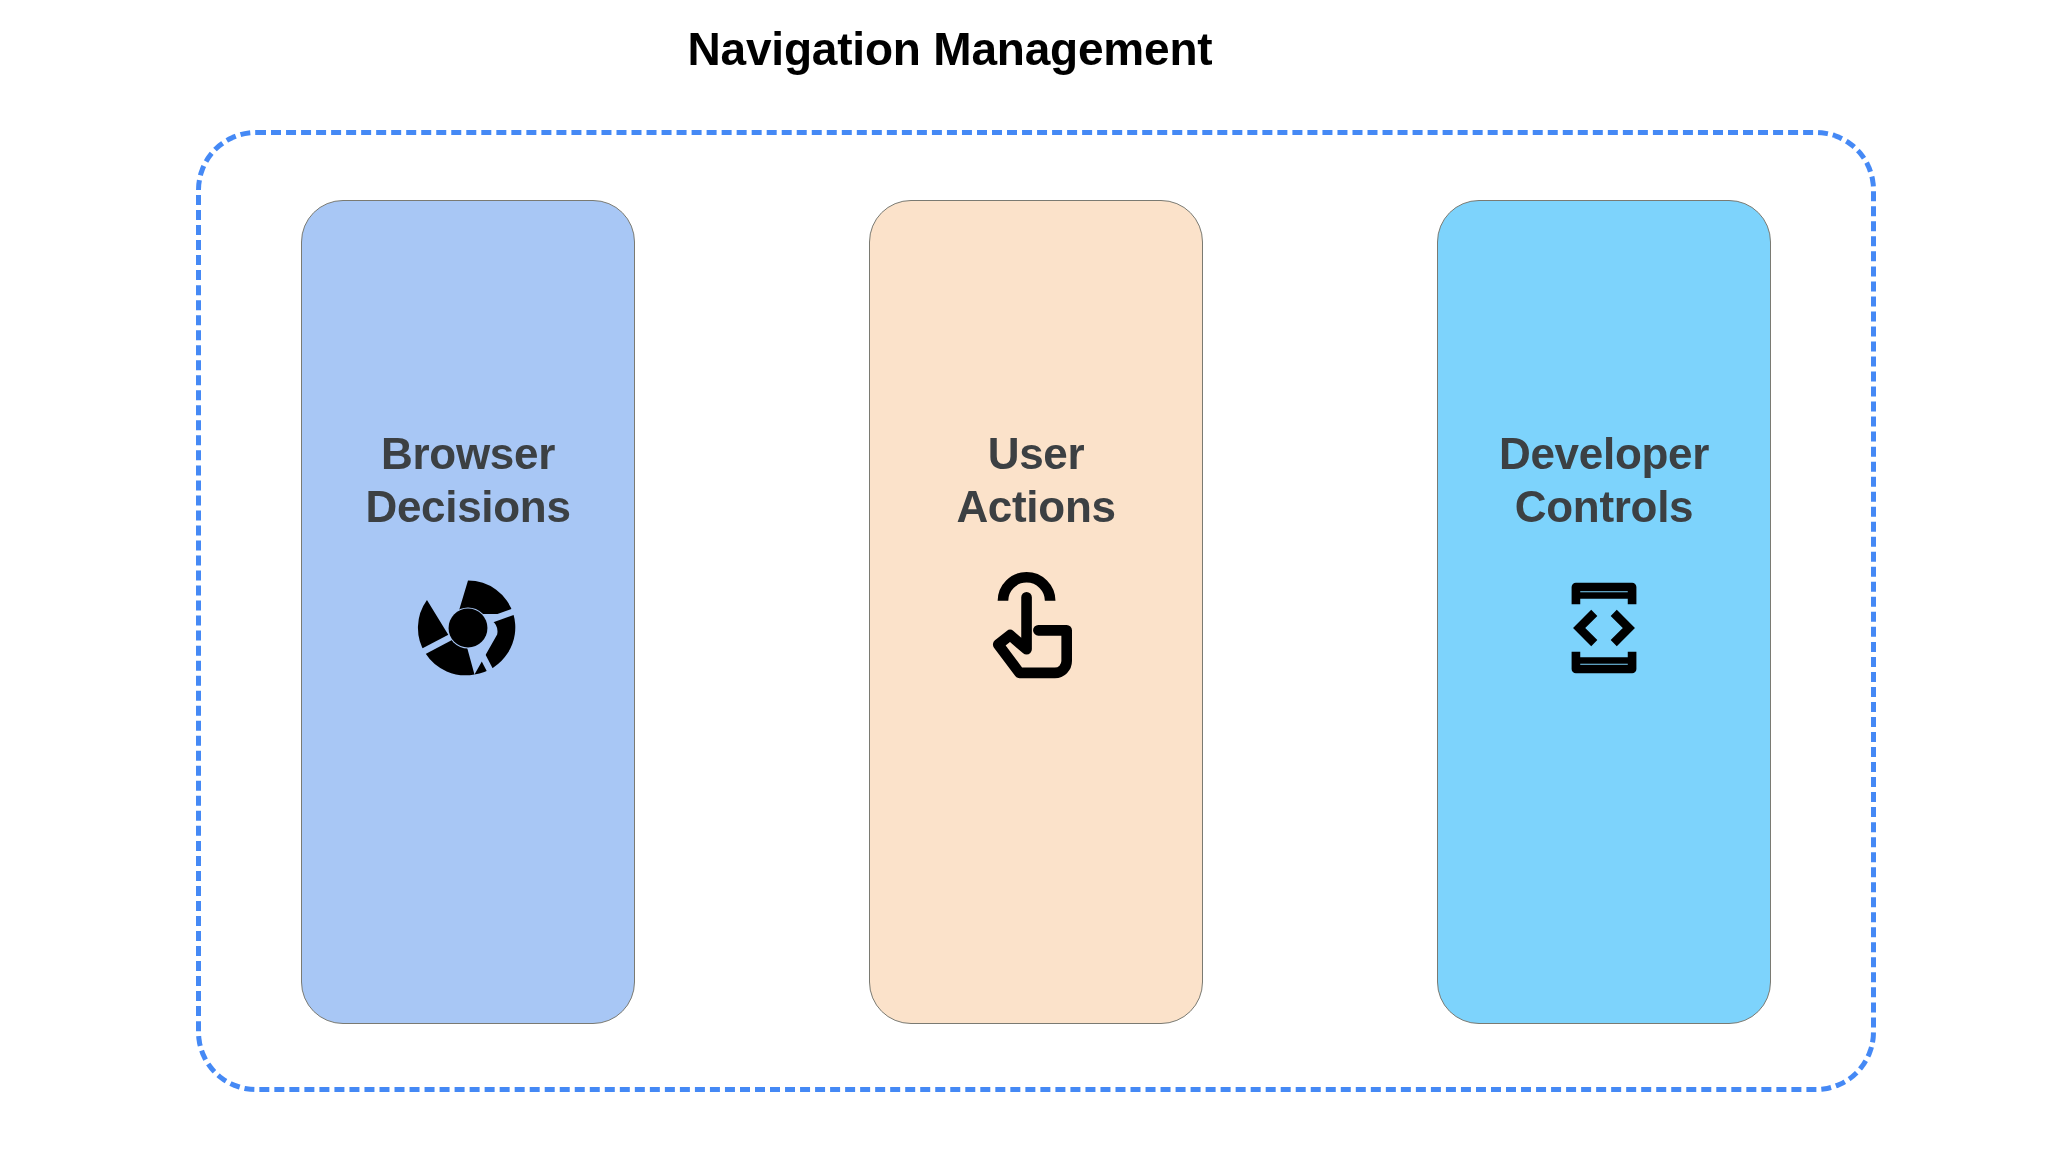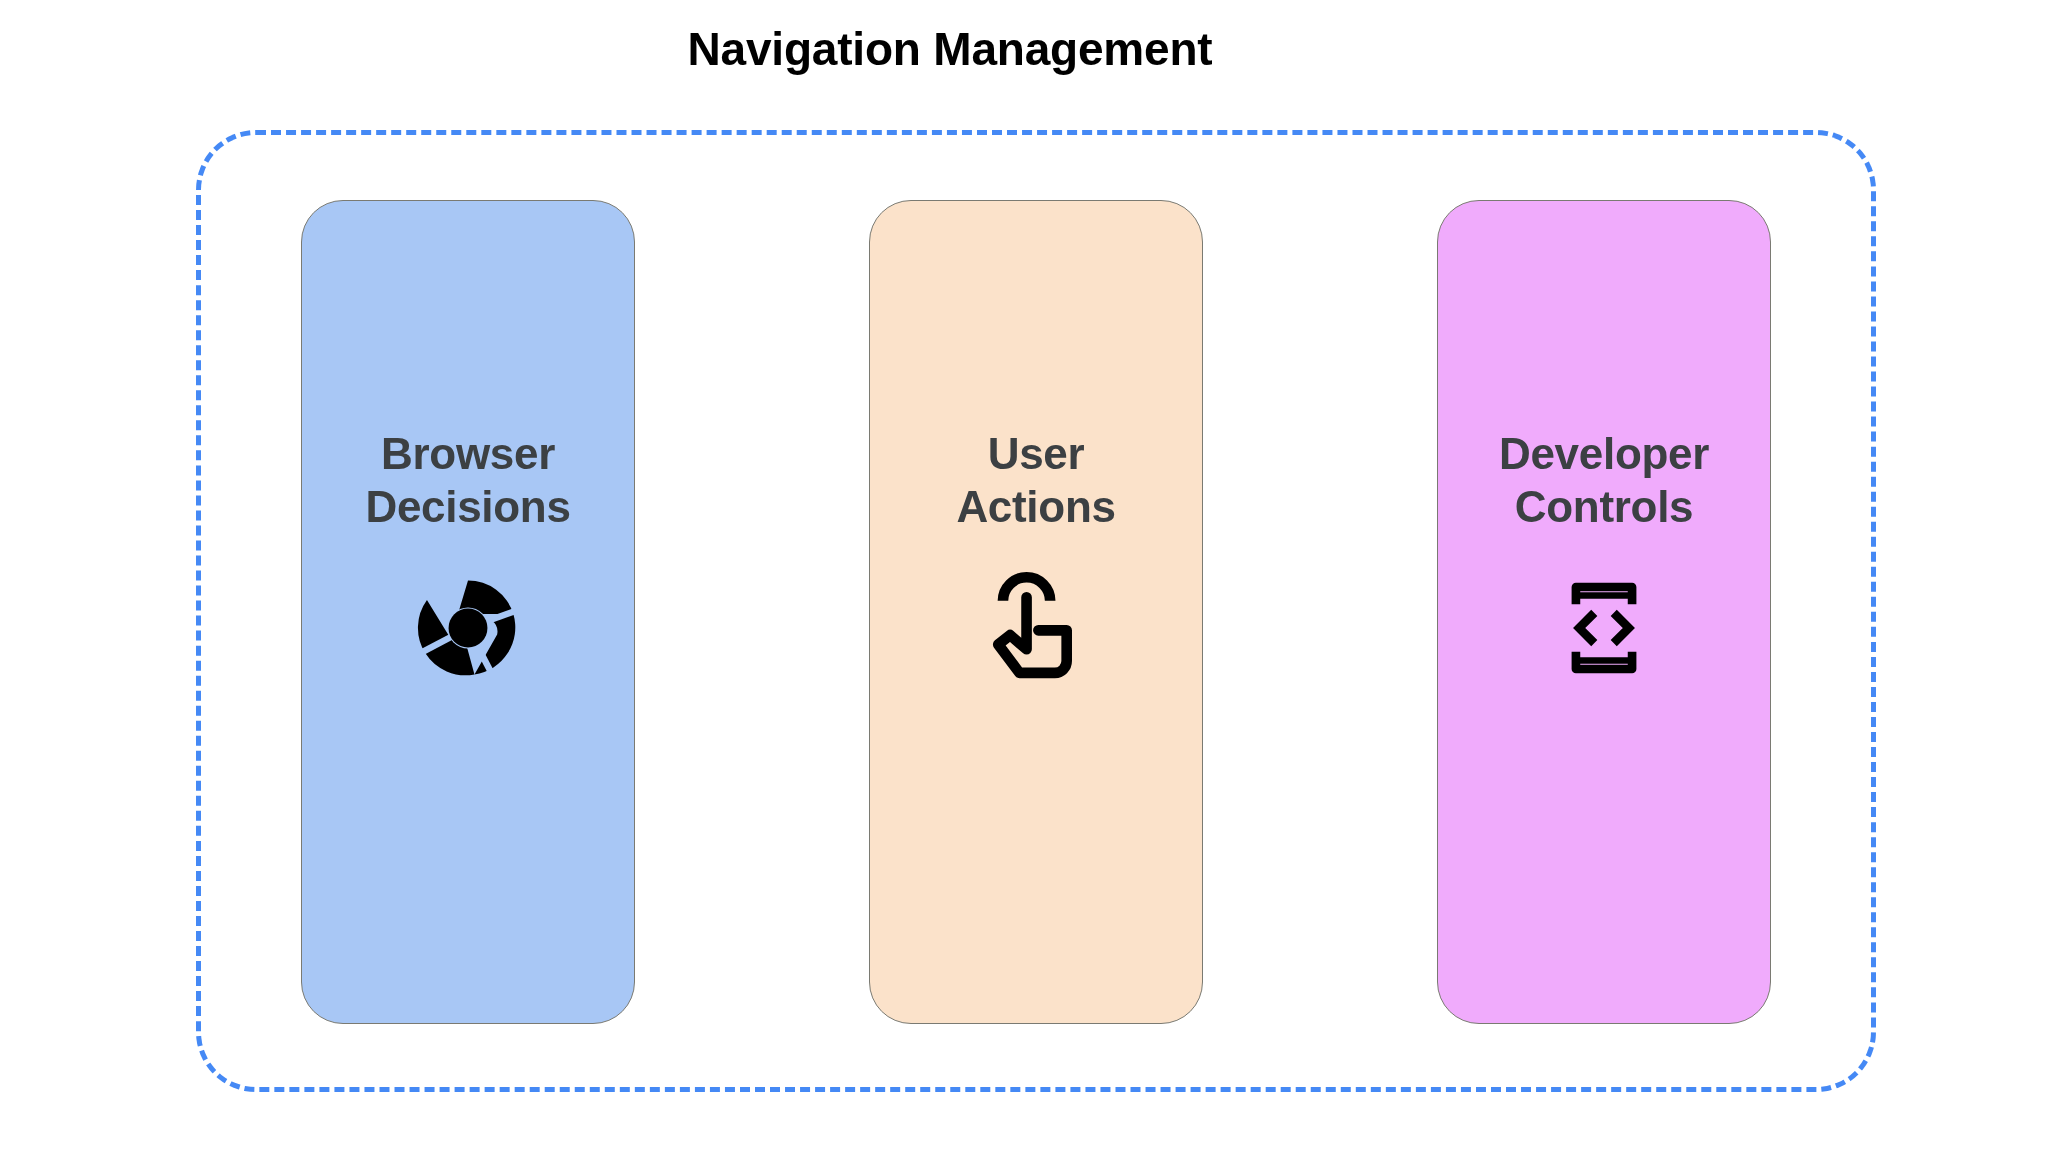--- a/index.html
+++ b/index.html
@@ -133,21 +133,21 @@
     <div class="card-icon">
       <svg viewBox="0 0 100 100" width="118" height="118" aria-hidden="true">
 
         <path d="M22 27 A20 20 0 0 1 62 27" fill="none" stroke="#000" stroke-width="9" stroke-linecap="butt"></path>
 
         <path d="M42 24 L42 68 L28 56 L18 64 L36 88 L66 88 A10 10 0 0 0 76 78 L76 52 L52 52" fill="none" stroke="#000" stroke-width="9" stroke-linejoin="round" stroke-linecap="round"></path>
       </svg>
     </div>
   </div>
 
-  <div class="card" style="background:#f0abfc;">
+  <div class="card" style="background:#7dd3fc;">
     <div class="card-label">Developer
 Controls</div>
     <div class="card-icon">
       <svg viewBox="0 0 100 100" width="108" height="108" aria-hidden="true">
 
         <path d="M24 28 L24 12 L76 12 L76 28" fill="none" stroke="#000" stroke-width="8" stroke-linejoin="round" stroke-linecap="butt"></path>
         <line x1="24" y1="20" x2="76" y2="20" stroke="#000" stroke-width="6"></line>
 
         <path d="M24 72 L24 88 L76 88 L76 72" fill="none" stroke="#000" stroke-width="8" stroke-linejoin="round" stroke-linecap="butt"></path>
         <line x1="24" y1="80" x2="76" y2="80" stroke="#000" stroke-width="6"></line>

